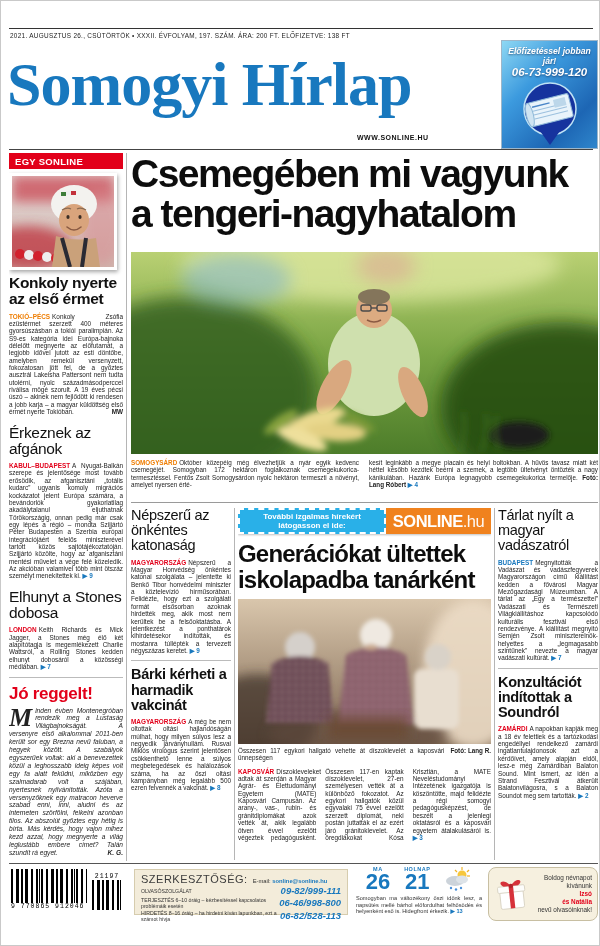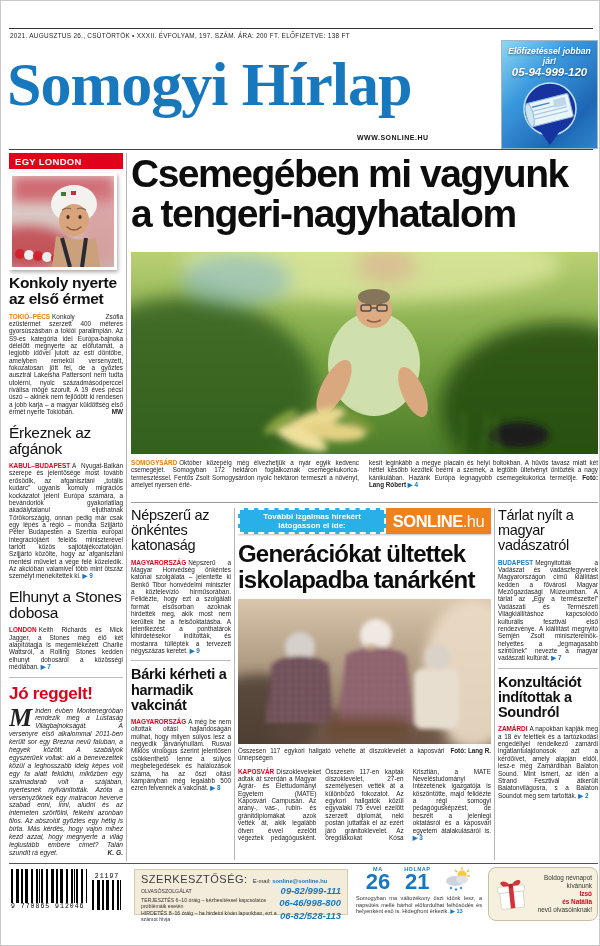--- a/index.html
+++ b/index.html
@@ -70,40 +70,40 @@
 <div class="page">
 
   <div class="hline" style="left:8px;top:27px;width:584px;background:#333;"></div>
   <div class="abs dateline" style="left:9px;top:31px;width:480px;">2021. AUGUSZTUS 26., CSÜTÖRTÖK • XXXII. ÉVFOLYAM, 197. SZÁM. ÁRA: 200 FT. ELŐFIZETVE: 138 FT</div>
 
   <div class="abs masthead" style="left:6px;top:52px;">Somogyi Hírlap</div>
   <div class="abs website" style="left:356px;top:133px;">WWW.SONLINE.HU</div>
 
   <div class="abs ad" style="left:500px;top:39px;width:97px;height:109px;">
     <div class="l1">Előfizetéssel jobban jár!</div>
-    <div class="l2">05-94-999-120</div>
+    <div class="l2">06-73-999-120</div>
     <svg width="86" height="70" viewBox="0 0 86 70" style="margin-top:1px;">
       <circle cx="43" cy="30" r="26" fill="#16339e" stroke="#bfe2f5" stroke-width="1.5"></circle>
       <path d="M43,66 L33,52 L53,52 Z" fill="#16339e"></path>
       <g transform="rotate(-14 43 30)">
         <rect x="22" y="19" width="42" height="24" rx="2" fill="#e9f4fb" stroke="#8fb9d8"></rect>
         <line x1="26" y1="24" x2="44" y2="24" stroke="#4a86c8" stroke-width="1.4"></line>
         <line x1="26" y1="28" x2="60" y2="28" stroke="#9cc0de" stroke-width="1"></line>
         <line x1="26" y1="32" x2="60" y2="32" stroke="#9cc0de" stroke-width="1"></line>
         <line x1="26" y1="36" x2="60" y2="36" stroke="#9cc0de" stroke-width="1"></line>
         <rect x="48" y="22" width="12" height="8" fill="#bcd7ea"></rect>
         <ellipse cx="22" cy="31" rx="3.5" ry="12" fill="#cfe4f2" stroke="#8fb9d8"></ellipse>
       </g>
     </svg>
   </div>
 
   <div class="hline" style="left:8px;top:148px;width:584px;background:#444;"></div>
 
   <div class="abs" style="left:8px;top:152px;width:114px;height:708px;overflow:hidden;">
-    <div class="redbar">EGY LONDON</div>
+    <div class="redbar">EGY SONLINE</div>
 
     <div class="photoframe" style="width:108px;height:97px;margin:4px 0 5px 0;">
       <svg width="102" height="91" viewBox="0 0 102 91">
         <defs>
           <filter id="sb1" x="-40%" y="-40%" width="180%" height="180%">
               <feGaussianBlur stdDeviation="6"></feGaussianBlur>
             </filter>
           <linearGradient id="sg1" x1="0" y1="0" x2="0" y2="1">
             <stop offset="0" stop-color="#e3d6d4"></stop>
               <stop offset="1" stop-color="#cfb6ae"></stop>

